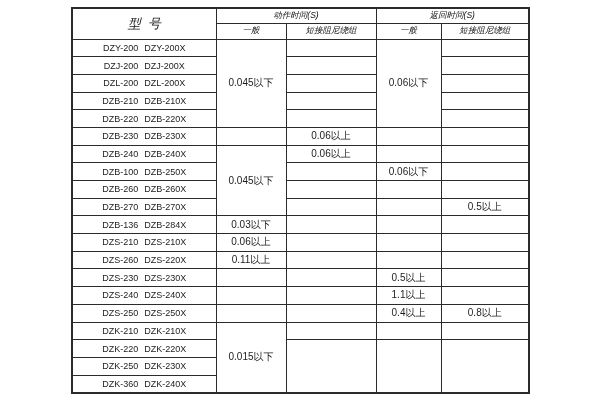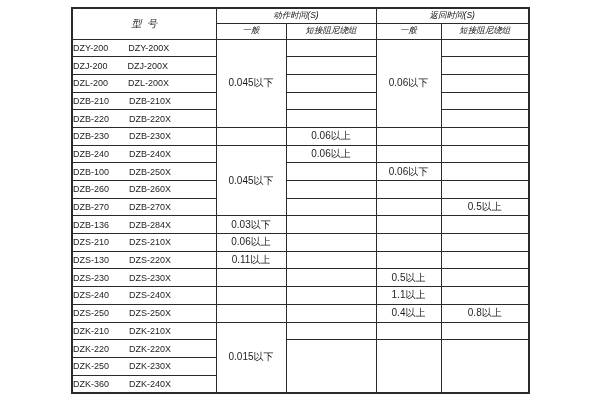--- a/index.html
+++ b/index.html
@@ -24,24 +24,24 @@
     padding:0;
     text-align:center;
     vertical-align:middle;
     font-weight:normal;
     overflow:hidden;
   }
   thead tr.h1{height:15px;}
   thead tr.h2{height:16px;}
   tbody tr{height:17.7px;}
   th{font-size:8.5px;color:#141414;font-style:italic;}
-  th.model-head{font-size:10px; white-space:pre;}
+  th.model-head{font-size:13px; white-space:pre;}
   td.model-cell{font-size:9px;}
   td.model-cell .pair{
-    display:flex;justify-content:flex-start;align-items:center;gap:20px;
+    display:flex;justify-content:center;align-items:center;gap:6px;
     white-space:nowrap;
   }
   td.val-cell{font-size:10px; white-space:nowrap;}
 </style>
 </head>
 <body>
 
 <div class="canvas">
   <table class="spec">
     <colgroup>
@@ -194,21 +194,21 @@
             </span>
           </td>
           <td class="val-cell">0.06以上</td>
           <td class="val-cell"></td>
           <td class="val-cell"></td>
           <td class="val-cell"></td>
         </tr>
         <tr>
           <td class="model-cell">
             <span class="pair">
-              <span>DZS-130</span>
+              <span>DZS-260</span>
               <span>DZS-220X</span>
             </span>
           </td>
           <td class="val-cell">0.11以上</td>
           <td class="val-cell"></td>
           <td class="val-cell"></td>
           <td class="val-cell"></td>
         </tr>
         <tr>
           <td class="model-cell">

